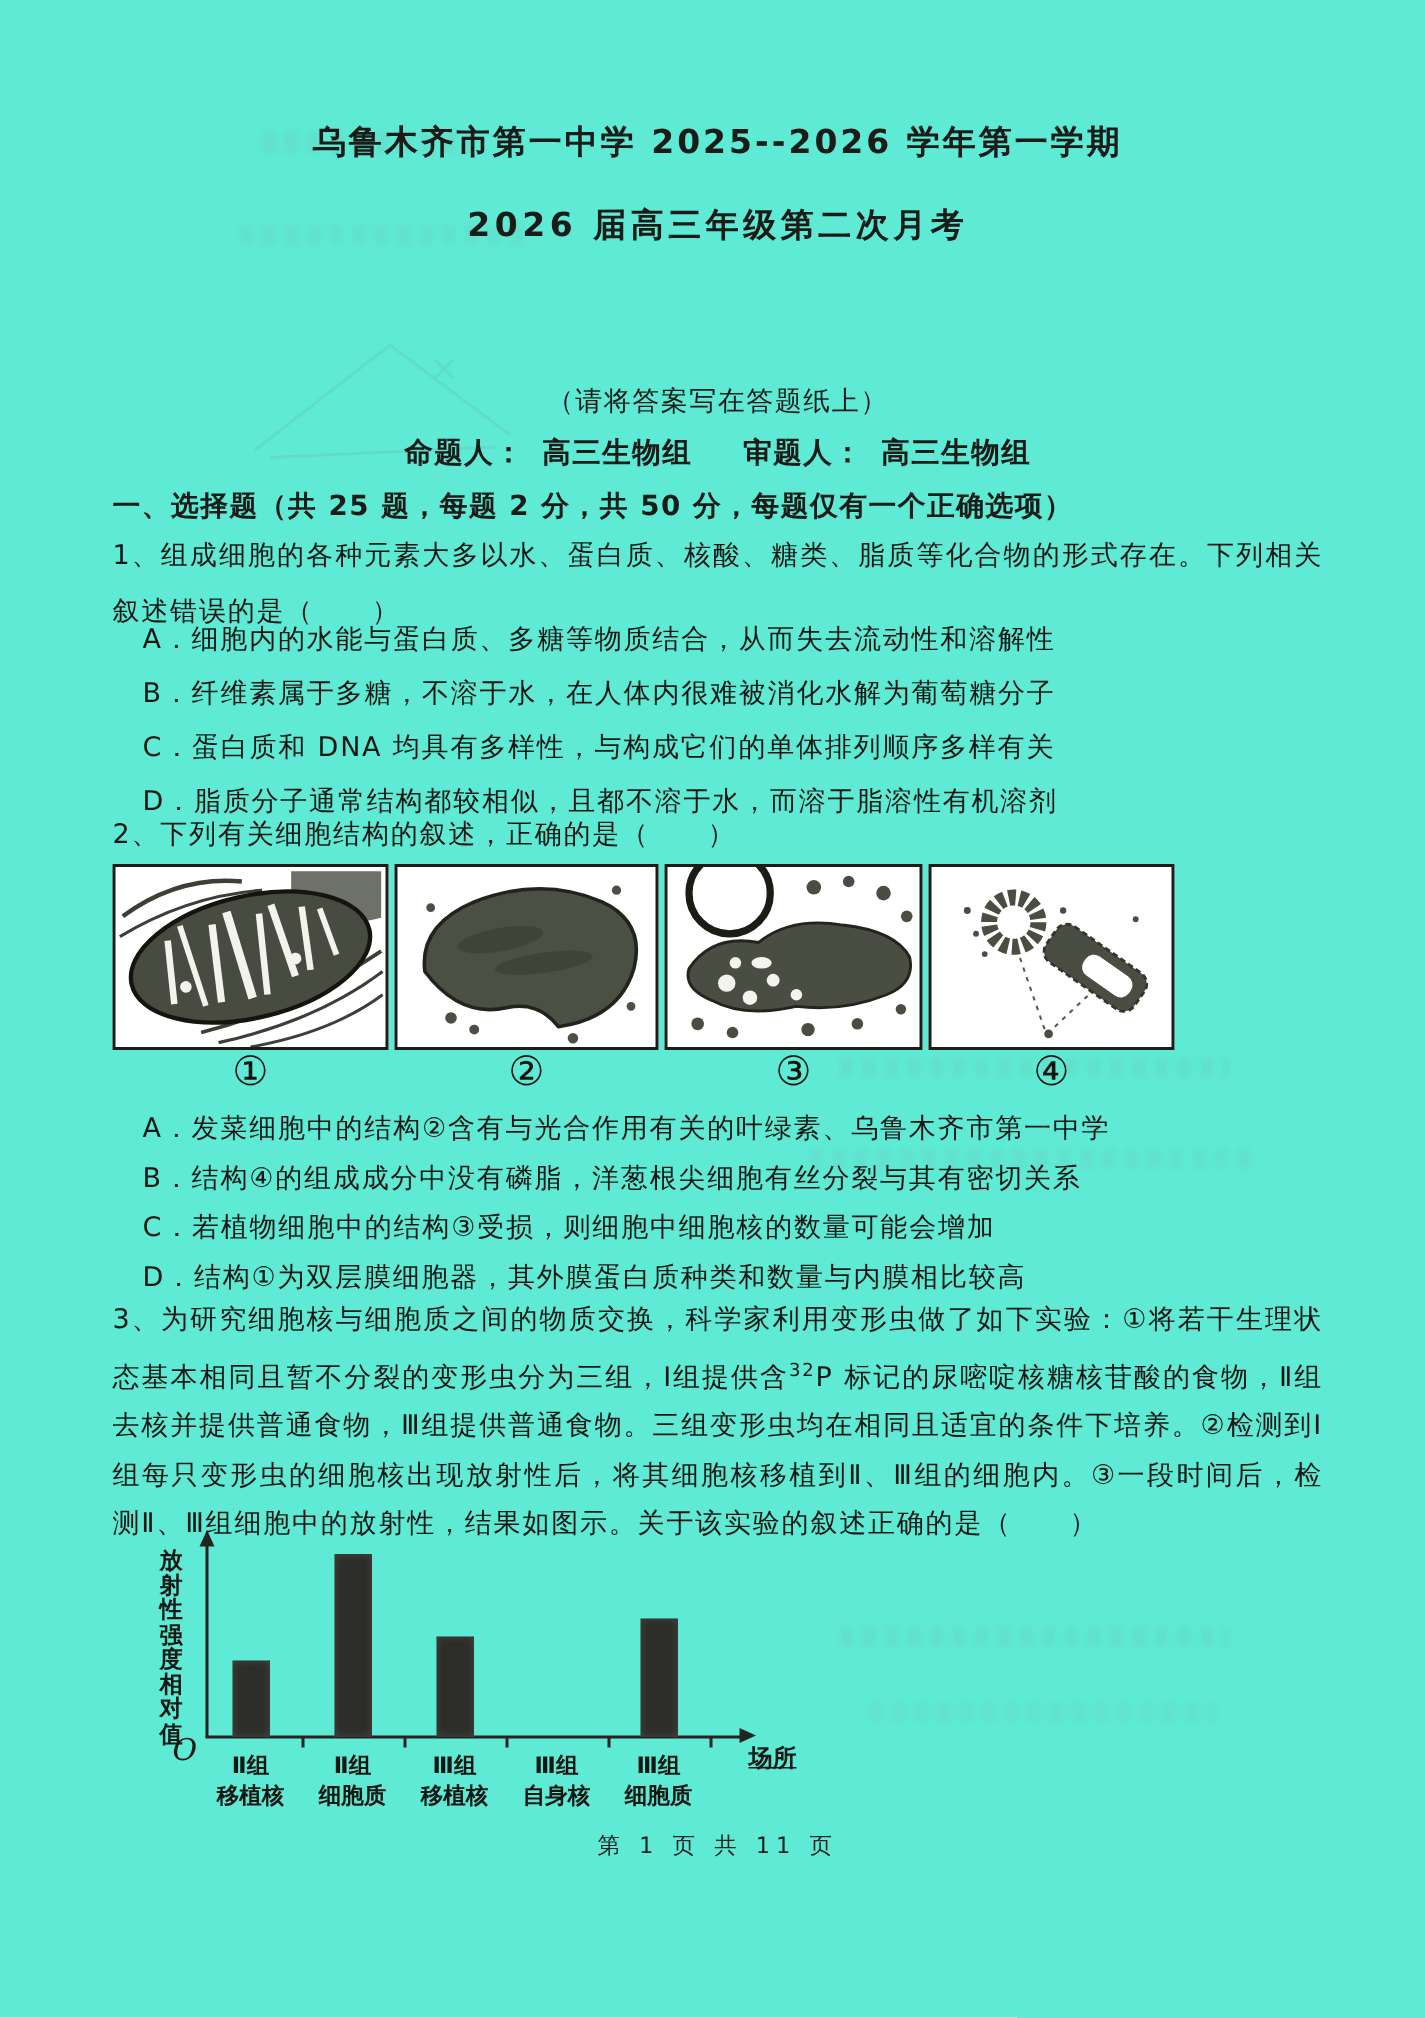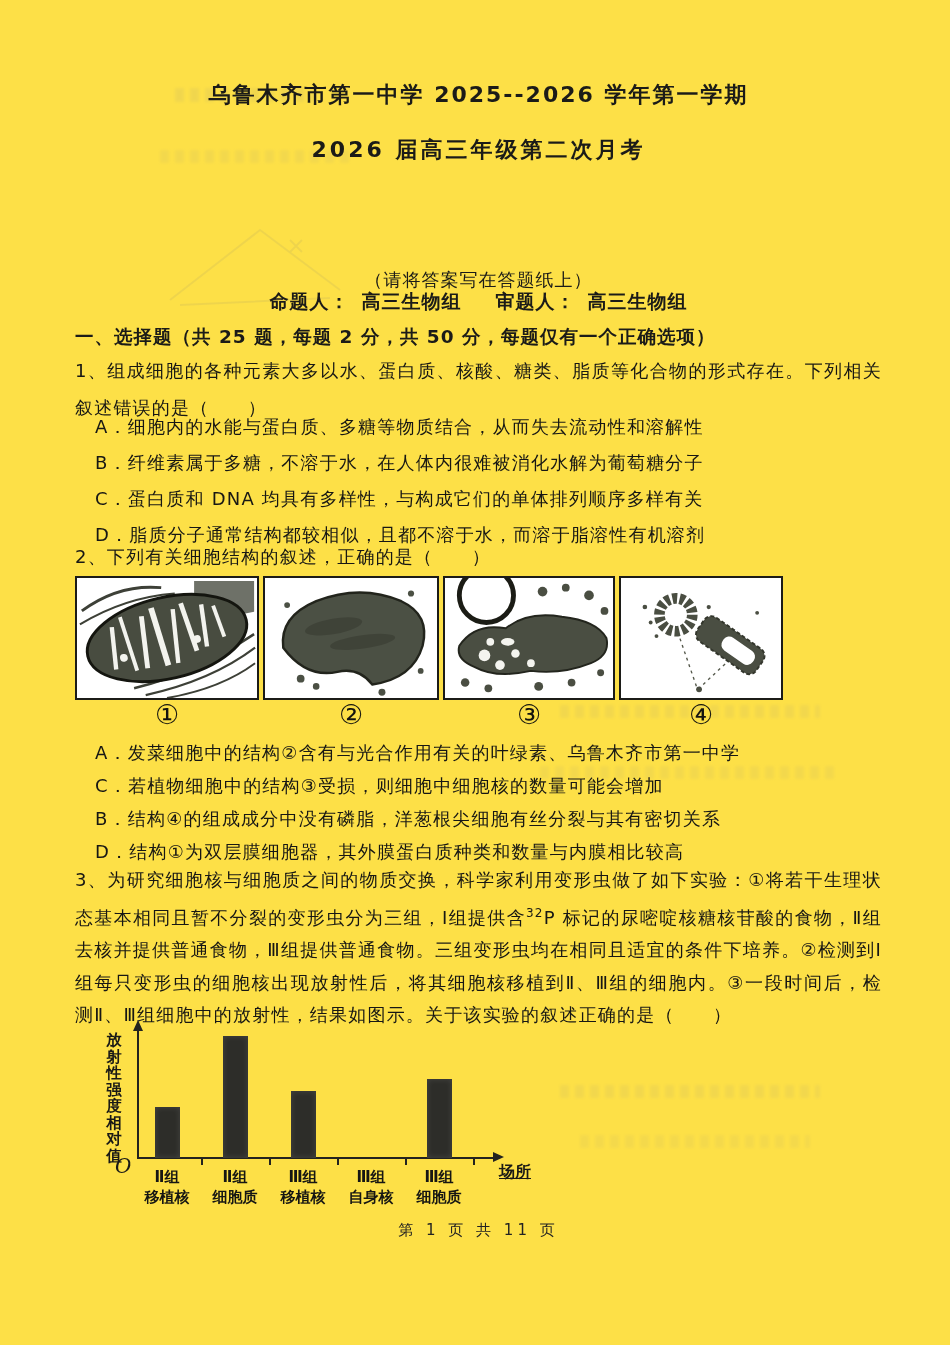--- a/index.html
+++ b/index.html
@@ -1,28 +1,28 @@
 <!DOCTYPE html>
 <html><head>
 <meta charset="utf-8">
 <style>
   html,body{margin:0;padding:0;background:#e8e8e6;}
   .page{
     position:relative; width:950px; height:1345px; margin:0 auto;
-    background:#fde047; overflow:hidden;
+    background:#5eead4; overflow:hidden;
     font-family:"DejaVu Sans", sans-serif; color:#1b1b18;
   }
   .abs{position:absolute;}
   .center{text-align:center;}
   .content{left:75px; width:807px;}
 
   .hdr1{top:80px; font-size:22px; font-weight:bold; letter-spacing:2px;}
   .hdr2{top:135px; font-size:22px; font-weight:bold; letter-spacing:3px;}
   .paper-title{top:181px; font-size:47px; font-weight:bold; letter-spacing:10px;}
-  .answer-note{top:268px; font-size:18px; letter-spacing:1px;}
+  .answer-note{top:255px; font-size:18px; letter-spacing:1px;}
   .setters{top:289px; font-size:19px; font-weight:bold; letter-spacing:1px;}
   .setters .gap{display:inline-block; width:34px;}
   .setters .sgap{display:inline-block; width:12px;}
 
   .section-heading{top:324px; font-size:18.5px; font-weight:bold; letter-spacing:1px;}
 
   .stem, .option{font-size:18px; letter-spacing:1.2px; color:#171714;}
   .q1-stem{top:352px; line-height:37px; text-align:justify;}
   .q1-options{top:409px; left:95px; width:787px;}
   .q1-options .option{line-height:36px;}
@@ -205,22 +205,22 @@
 
   <div class="abs content panel-labels">
     <div class="pl1">①</div>
     <div class="pl2">②</div>
     <div class="pl3">③</div>
     <div class="pl4">④</div>
   </div>
 
   <div class="abs q2-options">
     <div class="option">A．发菜细胞中的结构②含有与光合作用有关的叶绿素、乌鲁木齐市第一中学</div>
+    <div class="option">B．结构④的组成成分中没有磷脂，洋葱根尖细胞有丝分裂与其有密切关系</div>
     <div class="option">C．若植物细胞中的结构③受损，则细胞中细胞核的数量可能会增加</div>
-    <div class="option">B．结构④的组成成分中没有磷脂，洋葱根尖细胞有丝分裂与其有密切关系</div>
     <div class="option">D．结构①为双层膜细胞器，其外膜蛋白质种类和数量与内膜相比较高</div>
   </div>
 
   <div class="abs content stem q3-stem">
     <span>3、为研究细胞核与细胞质之间的物质交换，科学家利用变形虫做了如下实验：①将若干生理状态基本相同且暂不分裂的变形虫分为三组，Ⅰ组提供含</span><sup>32</sup><span>P 标记的尿嘧啶核糖核苷酸的食物，Ⅱ组去核并提供普通食物，Ⅲ组提供普通食物。三组变形虫均在相同且适宜的条件下培养。②检测到Ⅰ组每只变形虫的细胞核出现放射性后，将其细胞核移植到Ⅱ、Ⅲ组的细胞内。③一段时间后，检测Ⅱ、Ⅲ组细胞中的放射性，结果如图示。关于该实验的叙述正确的是（　　）</span>
   </div>
 
   <div class="abs chart">
     <div class="abs ylabel">放射性强度相对值</div>
     <div class="abs origin">O</div>

